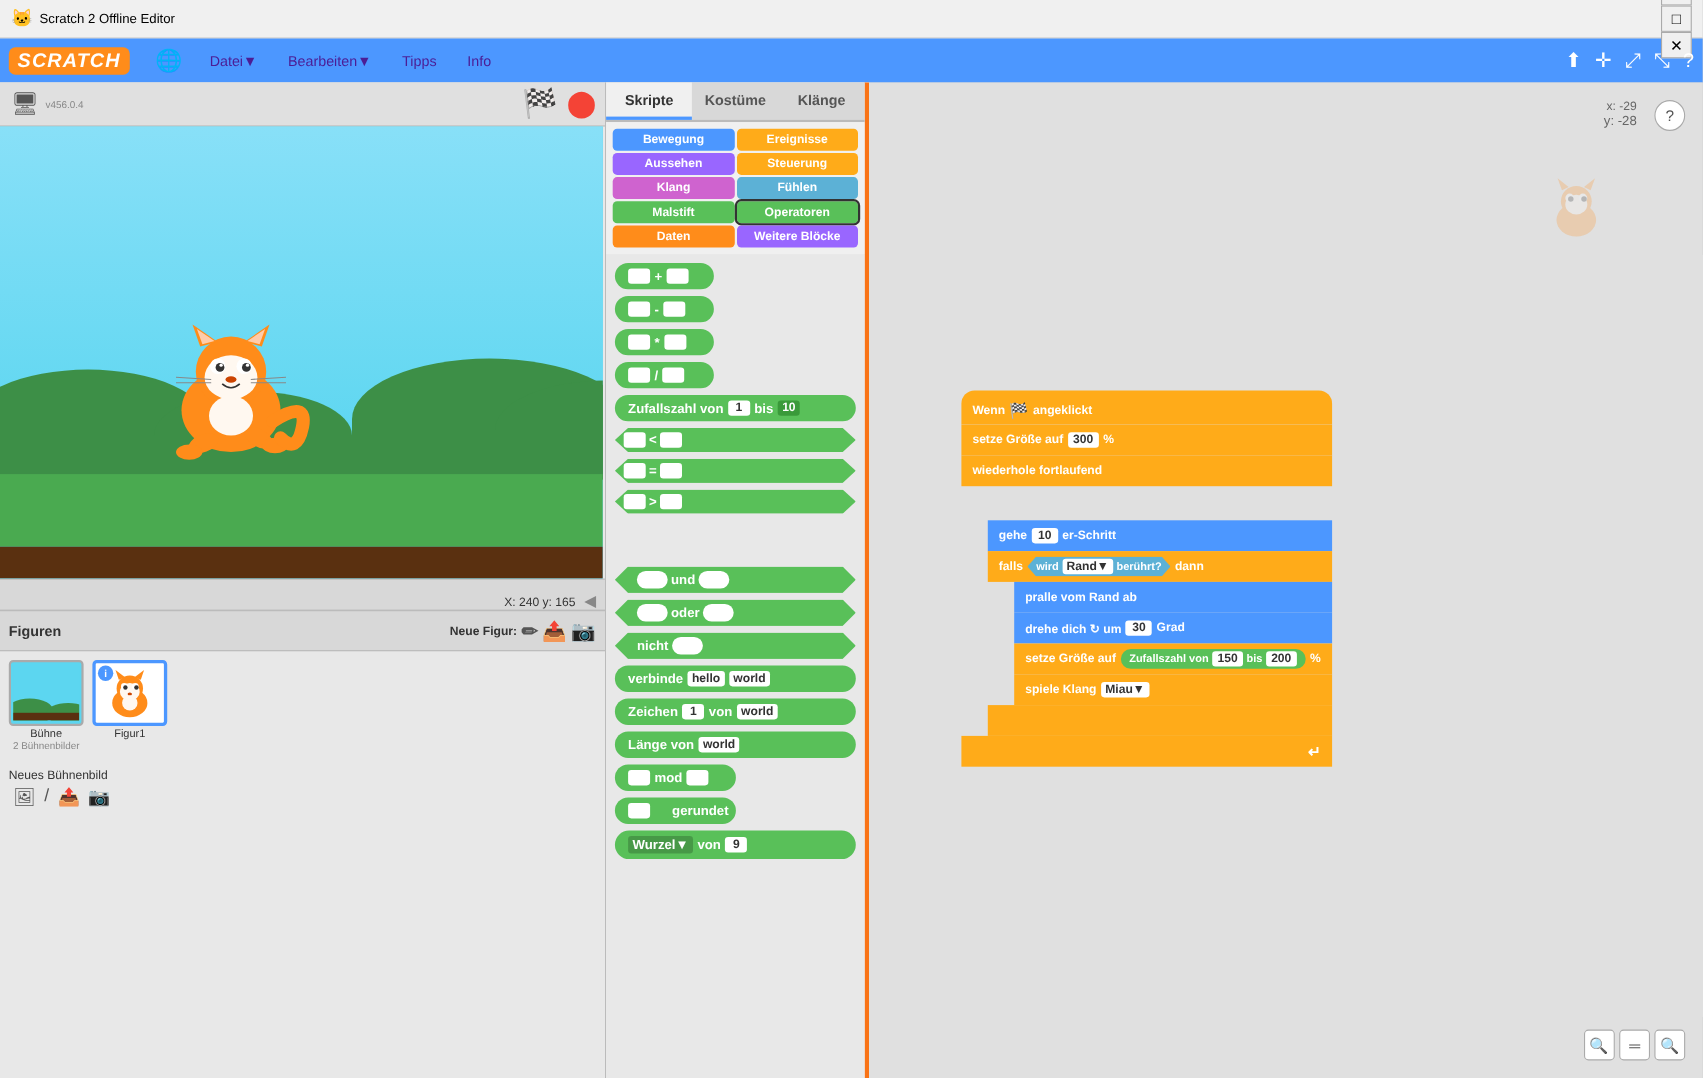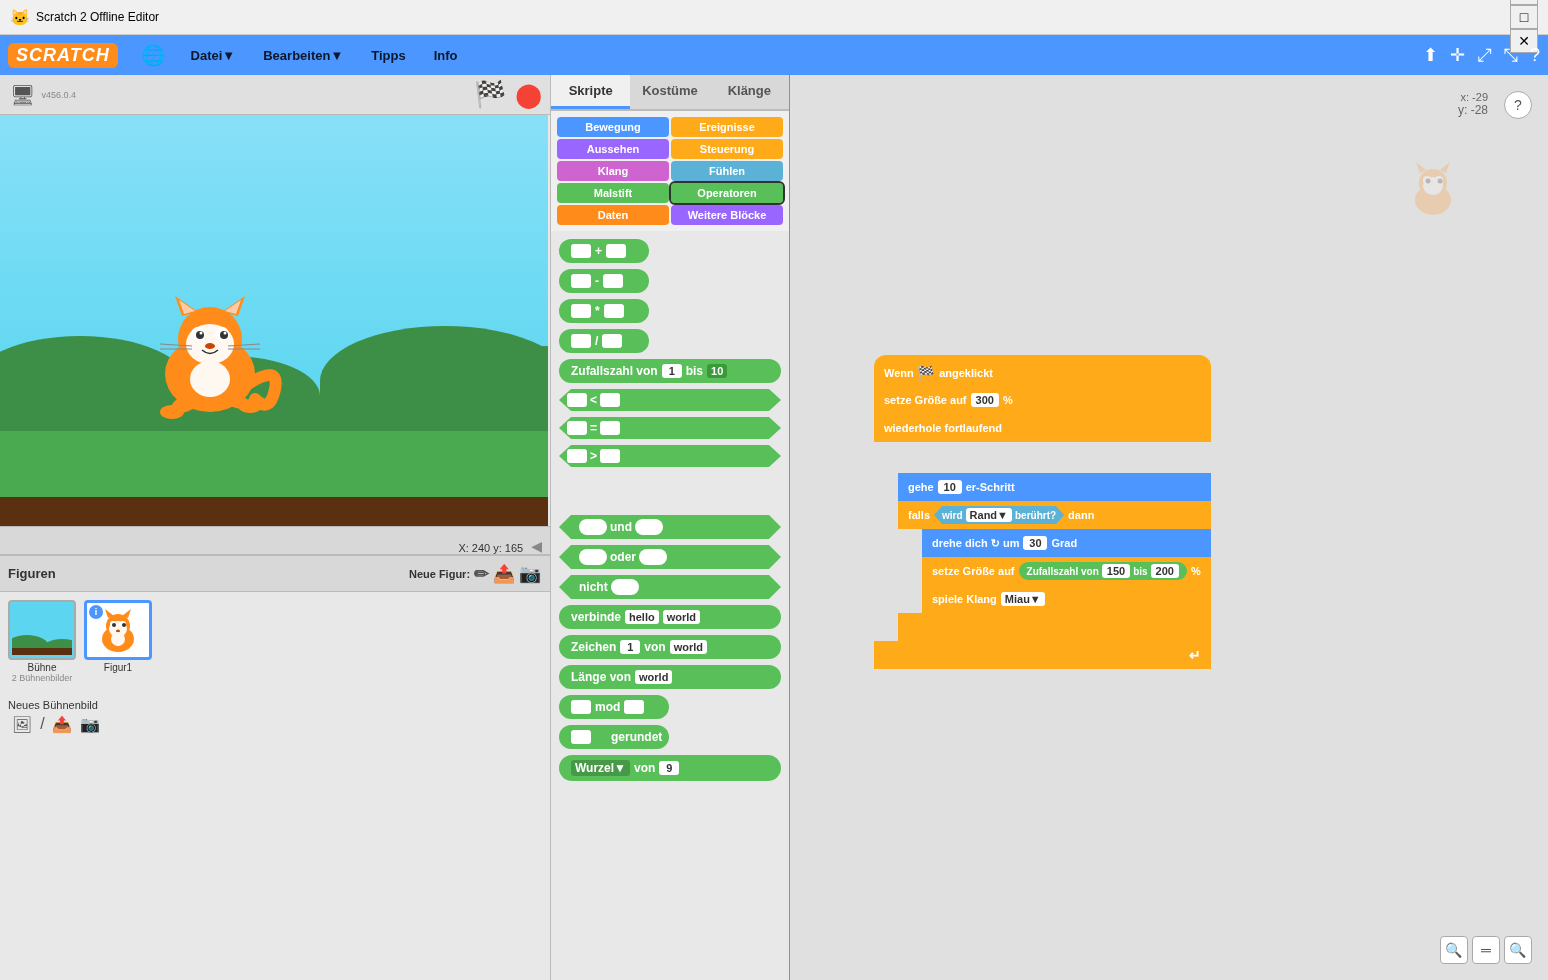--- a/index.html
+++ b/index.html
@@ -42,23 +42,23 @@
       margin-right: 8px;
       letter-spacing: 1px;
     }
     .menu-globe {
       color: white;
       font-size: 20px;
       cursor: pointer;
       padding: 4px;
     }
     .menu-item {
-      color: #0f172a;
+      color: #4c1d95;
       font-size: 13px;
-      font-weight: bold;
+      font-weight: normal;
       cursor: pointer;
       padding: 4px 8px;
       border-radius: 4px;
     }
     .menu-spacer { flex: 1; }
     .menu-icons { display: flex; gap: 12px; align-items: center; }
     .menu-icon { color: white; font-size: 18px; cursor: pointer; }
 
     
     #main {
@@ -190,21 +190,21 @@
       gap: 4px;
       font-size: 18px;
       color: #555;
     }
 
     
     #blocks-panel {
       width: 240px;
       background: #f0f0f0;
       border-left: 1px solid #bbb;
-      border-right: 1px solid #f97316;
+      border-right: 4px solid #f97316;
       display: flex;
       flex-direction: column;
     }
 
     
     #block-tabs {
       display: flex;
       background: #d8d8d8;
       border-bottom: 2px solid #bbb;
     }
@@ -730,20 +730,23 @@
               <span style="display:inline-flex;align-items:center;gap:3px;padding:2px 8px;background:#5cb1d6;clip-path:polygon(8px 0,calc(100% - 8px) 0,100% 50%,calc(100% - 8px) 100%,8px 100%,0 50%);color:white;font-size:10px;border-radius:0;">
                 <span>wird</span>
                 <span class="sb-dropdown">Rand▼</span>
                 <span>berührt?</span>
               </span>
               <span>dann</span>
             </div>
 
             <div style="margin-left:24px;">
 
+              <div class="s-block sb-blue" style="min-width:200px;">
+                <span>pralle vom Rand ab</span>
+              </div>
 
               <div class="s-block sb-blue" style="min-width:200px;">
                 <span>drehe dich ↻ um</span>
                 <span class="sb-input">30</span>
                 <span>Grad</span>
               </div>
 
               <div class="s-block sb-yellow" style="min-width:200px; flex-wrap:wrap;">
                 <span>setze Größe auf</span>
                 <span style="display:inline-flex;align-items:center;gap:3px;padding:2px 8px;background:#59c059;border-radius:12px;color:white;font-size:10px;">

